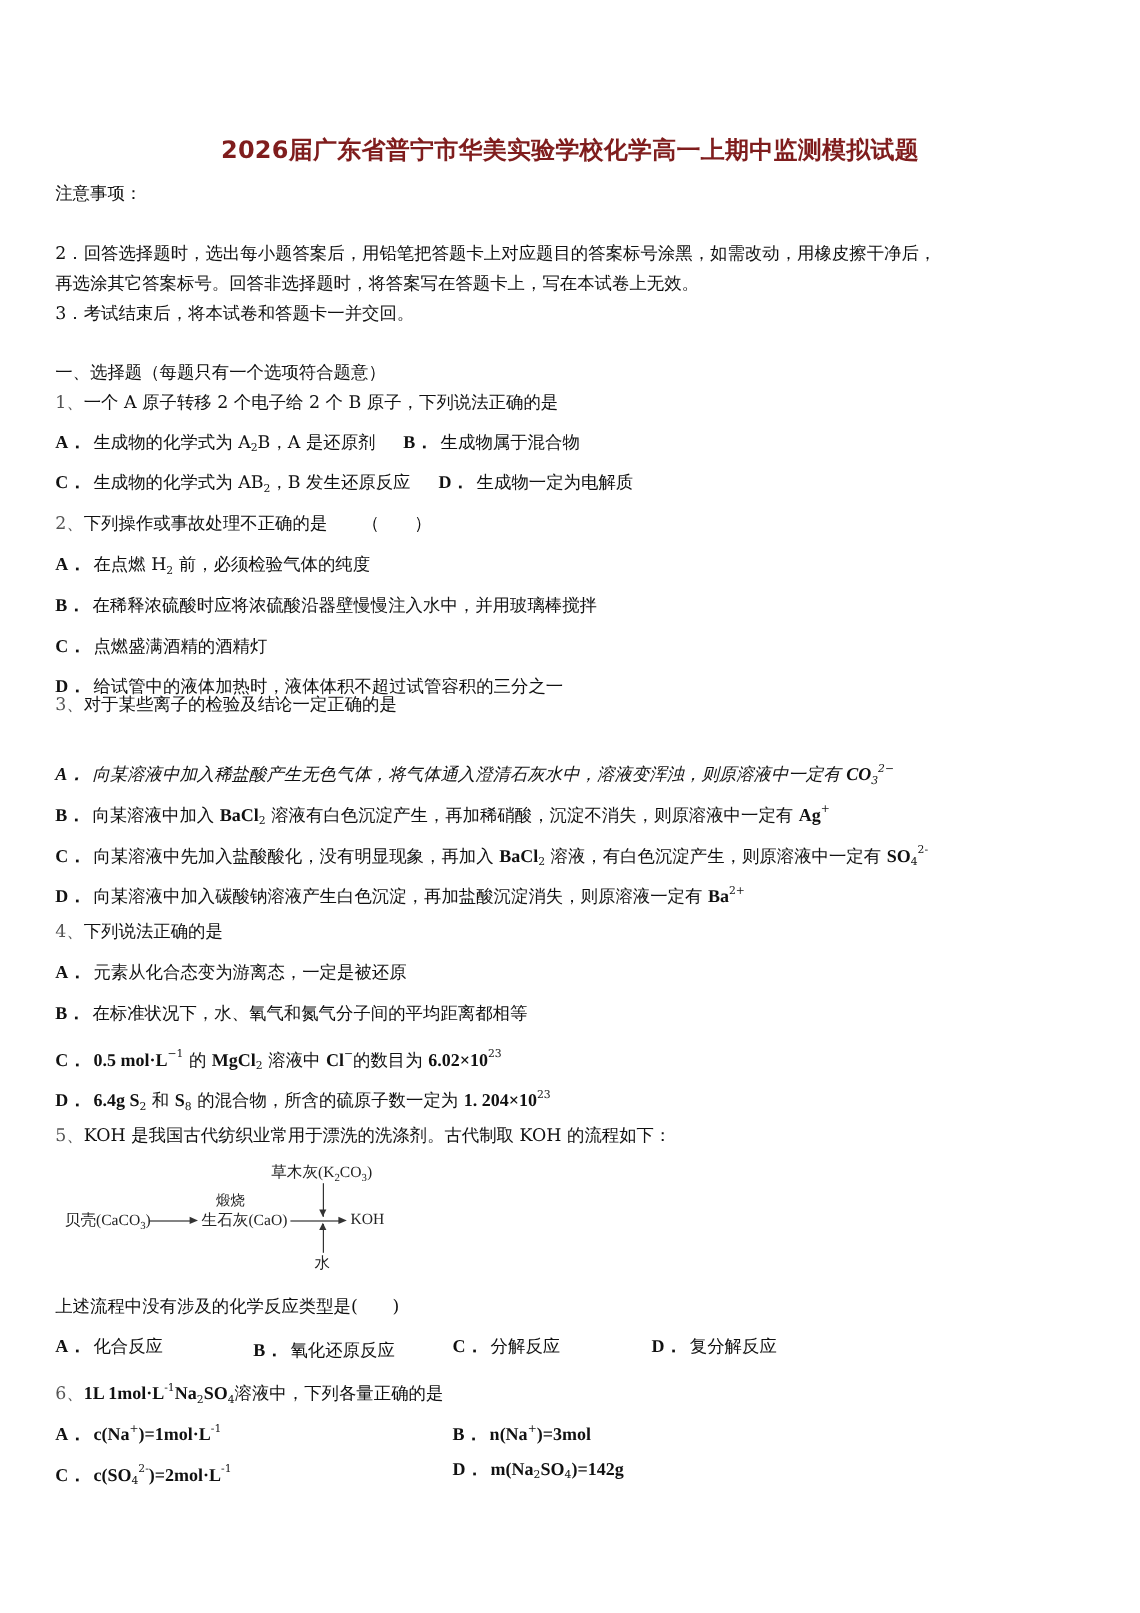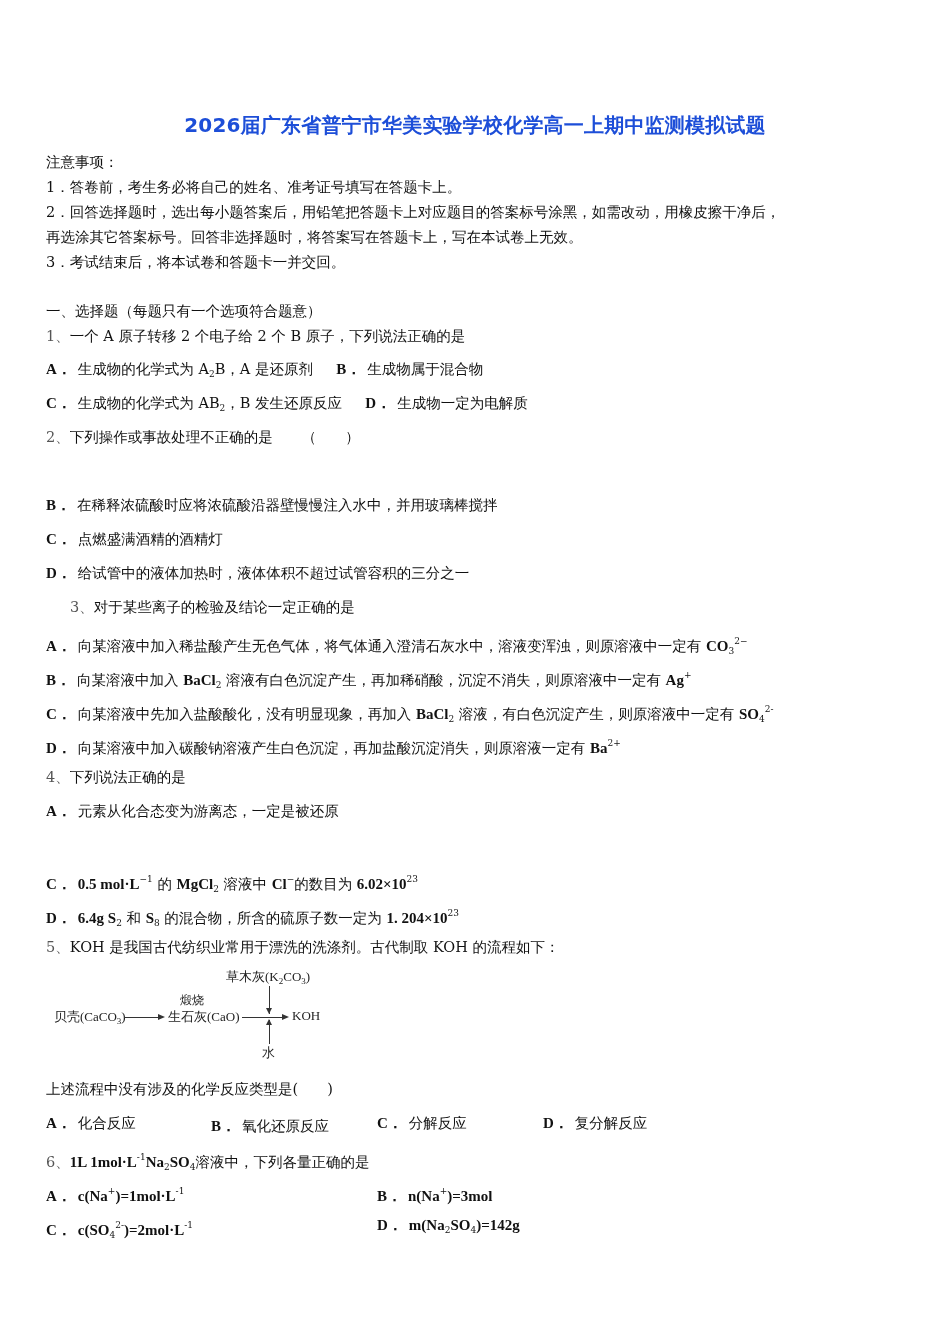--- a/index.html
+++ b/index.html
@@ -5,21 +5,21 @@
   html, body { margin: 0; padding: 0; background: #ffffff; }
   body {
     width: 950px; height: 1344px; position: relative; overflow: hidden;
     font-family: "DejaVu Serif", "Liberation Serif", serif;
     color: #111;
   }
   .page { position: absolute; left: 0; top: 0; width: 950px; height: 1344px; }
   .title {
     position: absolute; left: 0; top: 112px; width: 950px; text-align: center;
     font-family: "DejaVu Sans", "Liberation Sans", sans-serif;
-    font-weight: bold; font-size: 20px; letter-spacing: 0.2px; color: #1d4ed8;
+    font-weight: bold; font-size: 20px; letter-spacing: 0.2px; color: #7f1d1d;
   }
   .line {
     position: absolute; left: 46px; font-size: 14.5px; line-height: 20px;
     white-space: nowrap; color: #111;
   }
   .num { color: #555; }
   .lab { font-weight: bold; font-family: "Liberation Serif", serif; font-size: 15px; margin-right: 6px; }
   .sub { font-size: 9px; vertical-align: -3px; }
   .sup { font-size: 9px; vertical-align: 7px; }
   .b { font-weight: bold; font-family: "Liberation Serif", serif; font-size: 15px; }
@@ -35,21 +35,20 @@
   .arrow-u { position: absolute; width: 0; height: 0; border-left: 3px solid transparent; border-right: 3px solid transparent; border-bottom: 6px solid #333; }
 </style>
 </head>
 <body>
 
 <div class="page">
 
   <div class="title">2026届广东省普宁市华美实验学校化学高一上期中监测模拟试题</div>
 
   <div class="line" style="top:152px;">注意事项：</div>
-  <div class="line" style="top:177px;">1．答卷前，考生务必将自己的姓名、准考证号填写在答题卡上。</div>
   <div class="line" style="top:202px;">2．回答选择题时，选出每小题答案后，用铅笔把答题卡上对应题目的答案标号涂黑，如需改动，用橡皮擦干净后，</div>
   <div class="line" style="top:227px;">再选涂其它答案标号。回答非选择题时，将答案写在答题卡上，写在本试卷上无效。</div>
   <div class="line" style="top:252px;">3．考试结束后，将本试卷和答题卡一并交回。</div>
 
   <div class="line" style="top:301px;">一、选择题（每题只有一个选项符合题意）</div>
 
   <div class="line" style="top:326px;">
     <span class="num">1、</span><span>一个 A 原子转移 2 个电子给 2 个 B 原子，下列说法正确的是</span>
   </div>
   <div class="line" style="top:359px;">
@@ -59,51 +58,57 @@
   </div>
   <div class="line" style="top:393px;">
     <span><span class="lab">C．</span><span>生成物的化学式为 AB</span><span class="sub">2</span><span>，B 发生还原反应</span></span>
     <span style="display:inline-block;width:14px;"></span>
     <span><span class="lab">D．</span><span>生成物一定为电解质</span></span>
   </div>
 
   <div class="line" style="top:427px;">
     <span class="num">2、</span><span>下列操作或事故处理不正确的是　　（　　）</span>
   </div>
+  <div class="line" style="top:461px;">
+    <span class="lab">A．</span><span>在点燃 H</span><span class="sub">2</span><span> 前，必须检验气体的纯度</span>
+  </div>
   <div class="line" style="top:495px;">
     <span class="lab">B．</span><span>在稀释浓硫酸时应将浓硫酸沿器壁慢慢注入水中，并用玻璃棒搅拌</span>
   </div>
   <div class="line" style="top:529px;">
     <span class="lab">C．</span><span>点燃盛满酒精的酒精灯</span>
   </div>
   <div class="line" style="top:563px;">
     <span class="lab">D．</span><span>给试管中的液体加热时，液体体积不超过试管容积的三分之一</span>
   </div>
 
-  <div class="line" style="top:597px;margin-left:24px;">
+  <div class="line" style="top:578px;">
     <span class="num">3、</span><span>对于某些离子的检验及结论一定正确的是</span>
   </div>
-  <div class="line" style="top:631px;">
+  <div class="line" style="top:631px;font-style:italic;">
     <span class="lab">A．</span><span>向某溶液中加入稀盐酸产生无色气体，将气体通入澄清石灰水中，溶液变浑浊，则原溶液中一定有 </span><span class="b">CO</span><span class="sub">3</span><span class="sup">2−</span>
   </div>
   <div class="line" style="top:665px;text-align:right;">
     <span class="lab">B．</span><span>向某溶液中加入 </span><span class="b">BaCl</span><span class="sub">2</span><span> 溶液有白色沉淀产生，再加稀硝酸，沉淀不消失，则原溶液中一定有 </span><span class="b">Ag</span><span class="sup">+</span>
   </div>
   <div class="line" style="top:699px;">
     <span class="lab">C．</span><span>向某溶液中先加入盐酸酸化，没有明显现象，再加入 </span><span class="b">BaCl</span><span class="sub">2</span><span> 溶液，有白色沉淀产生，则原溶液中一定有 </span><span class="b">SO</span><span class="sub">4</span><span class="sup">2-</span>
   </div>
   <div class="line" style="top:733px;">
     <span class="lab">D．</span><span>向某溶液中加入碳酸钠溶液产生白色沉淀，再加盐酸沉淀消失，则原溶液一定有 </span><span class="b">Ba</span><span class="sup">2+</span>
   </div>
 
   <div class="line" style="top:767px;">
     <span class="num">4、</span><span>下列说法正确的是</span>
   </div>
   <div class="line" style="top:801px;">
     <span class="lab">A．</span><span>元素从化合态变为游离态，一定是被还原</span>
+  </div>
+  <div class="line" style="top:835px;">
+    <span class="lab">B．</span><span>在标准状况下，水、氧气和氮气分子间的平均距离都相等</span>
   </div>
   <div class="line" style="top:869px;">
     <span class="lab">C．</span><span class="b">0.5 mol·L</span><span class="sup">−1</span><span> 的 </span><span class="b">MgCl</span><span class="sub">2</span><span> 溶液中 </span><span class="b">Cl</span><span class="sup">−</span><span>的数目为 </span><span class="b">6.02×10</span><span class="sup">23</span>
   </div>
   <div class="line" style="top:903px;">
     <span class="lab">D．</span><span class="b">6.4g S</span><span class="sub">2</span><span> 和 </span><span class="b">S</span><span class="sub">8</span><span> 的混合物，所含的硫原子数一定为 </span><span class="b">1. 204×10</span><span class="sup">23</span>
   </div>
 
   <div class="line" style="top:937px;">
     <span class="num">5、</span><span>KOH 是我国古代纺织业常用于漂洗的洗涤剂。古代制取 KOH 的流程如下：</span>

